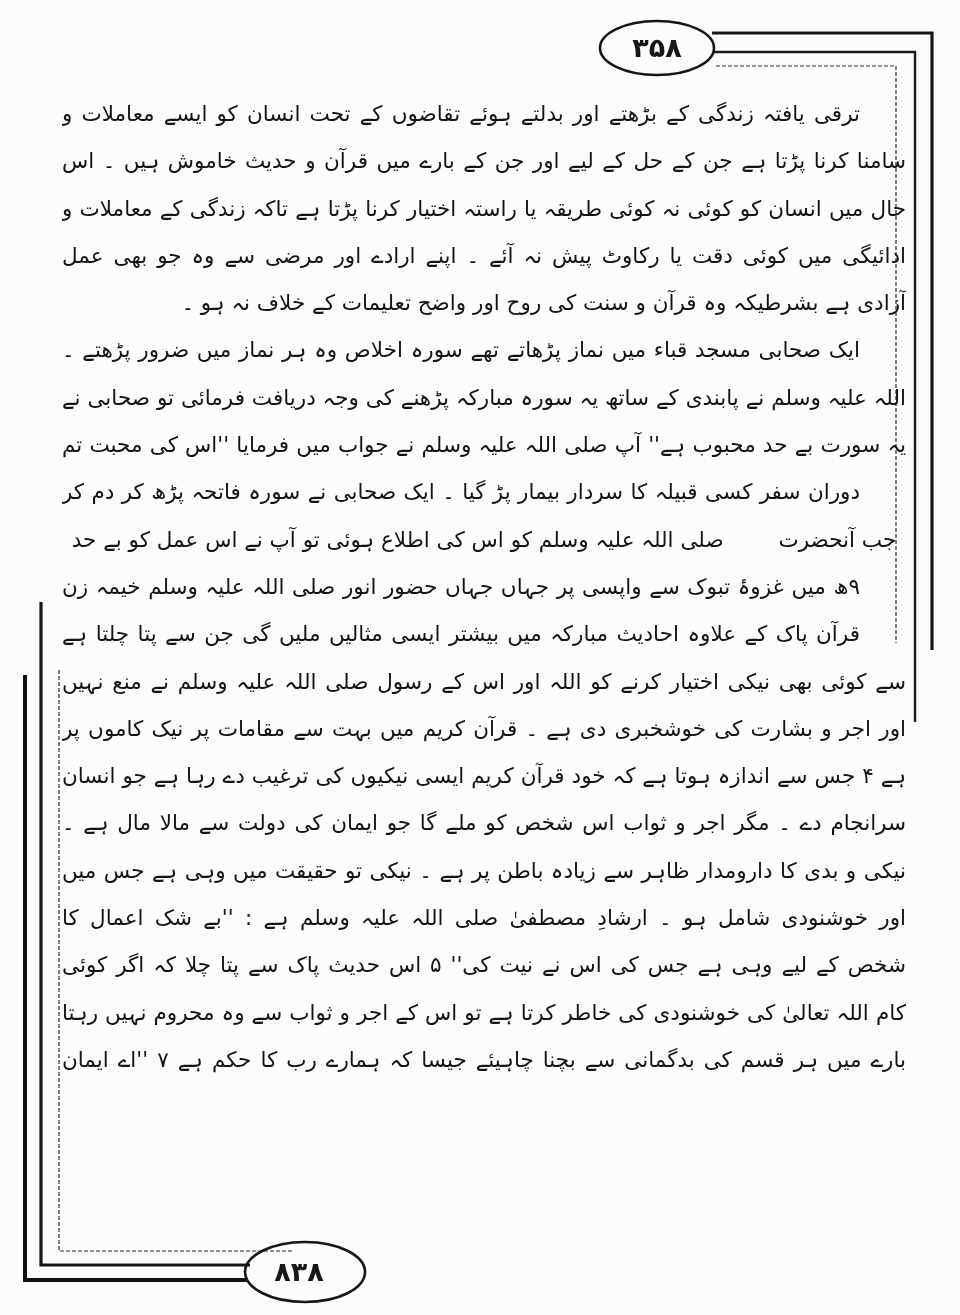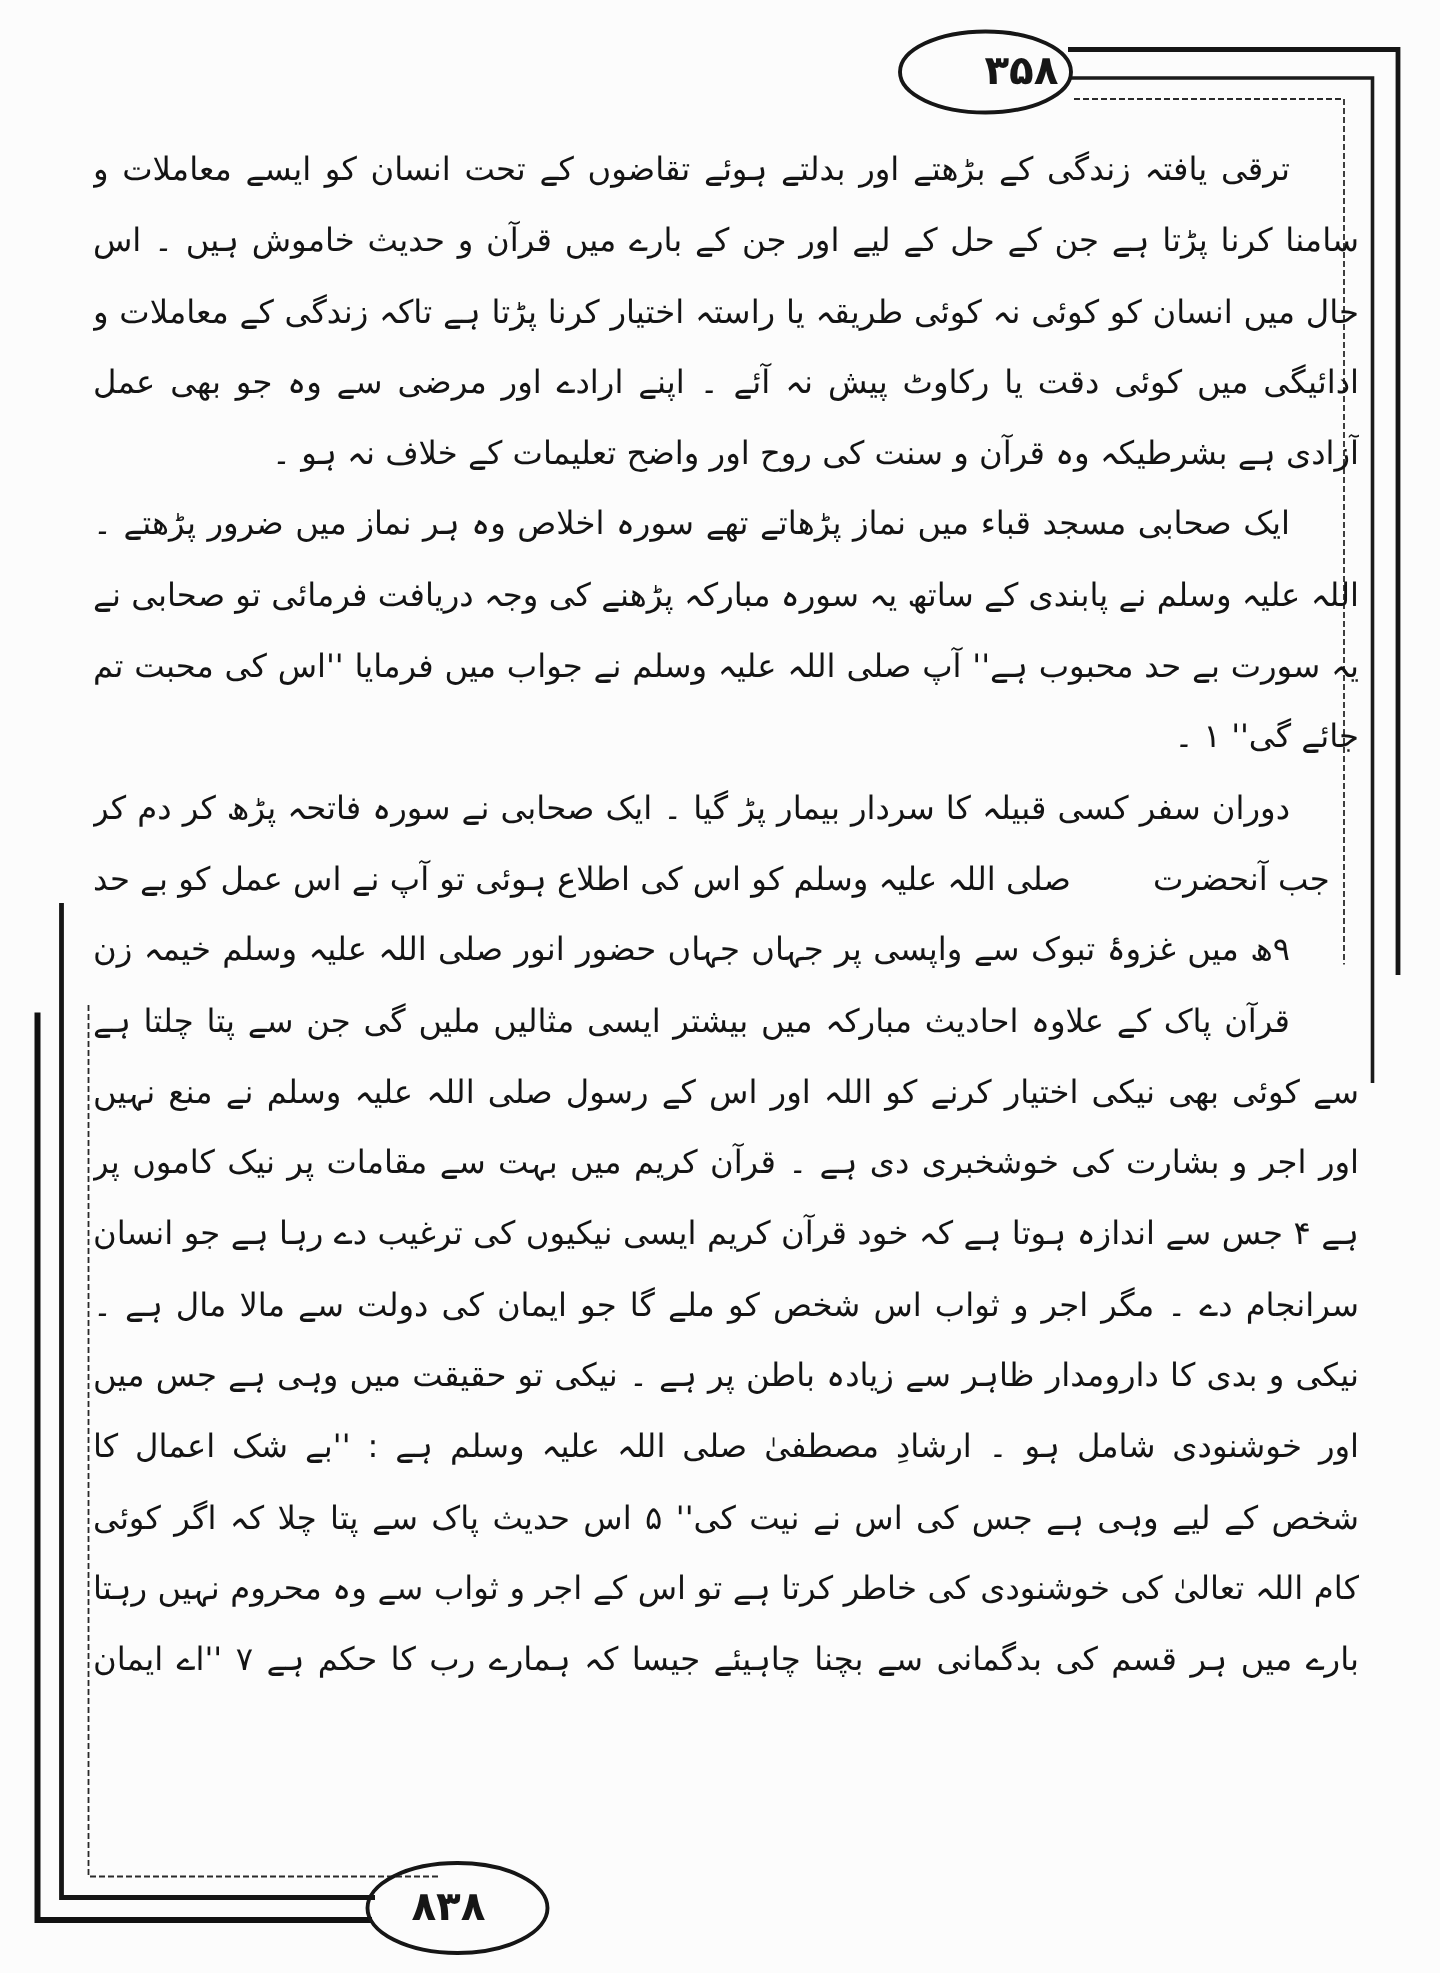--- a/index.html
+++ b/index.html
@@ -6,33 +6,33 @@
   body{
     width:960px;height:1315px;position:relative;overflow:hidden;
     background:#fcfcfc;color:#111;
     font-family:"DejaVu Sans",sans-serif;
   }
   .frame-svg{position:absolute;left:0;top:0;width:960px;height:1315px;}
   .cartouche-num{
     position:absolute;direction:rtl;text-align:center;
     font-size:27px;font-weight:bold;color:#161616;letter-spacing:2px;
   }
-  .num-top{left:624px;top:32px;width:114px;height:32px;}
+  .num-top{left:600px;top:32px;width:114px;height:32px;}
   .num-bottom{left:248px;top:1256px;width:102px;height:32px;}
   .text-block{
     position:absolute;left:62px;top:90px;width:844px;
     direction:rtl;color:#141414;
   }
   .para{margin:0;}
   .line{
     height:47.3px;line-height:47.3px;overflow:hidden;
     font-size:21.5px;white-space:normal;
   }
   .line.j{text-align:justify;text-align-last:justify;text-justify:inter-word;}
-  .line.r{text-align:left;text-align-last:right;}
+  .line.r{text-align:center;text-align-last:right;}
   .line.first{padding-right:46px;}
 </style>
 </head>
 <body>
 
 <svg class="frame-svg" viewBox="0 0 960 1315" xmlns="http://www.w3.org/2000/svg" fill="none">
 
   <path d="M 712 33 H 932 V 650" stroke="#161616" stroke-width="3.2"></path>
   <path d="M 714 52 H 915 V 722" stroke="#1b1b1b" stroke-width="2.4"></path>
   <path d="M 716 66 H 896 V 643" stroke="#2a2a2a" stroke-width="1.2" stroke-dasharray="4 2"></path>
@@ -54,21 +54,20 @@
       <div class="line j first">ترقی یافتہ زندگی کے بڑھتے اور بدلتے ہوئے تقاضوں کے تحت انسان کو ایسے معاملات و مسائل کا</div>
       <div class="line j">سامنا کرنا پڑتا ہے جن کے حل کے لیے اور جن کے بارے میں قرآن و حدیث خاموش ہیں ۔ اس صورت</div>
       <div class="line j">حال میں انسان کو کوئی نہ کوئی طریقہ یا راستہ اختیار کرنا پڑتا ہے تاکہ زندگی کے معاملات و معمولات کی</div>
       <div class="line j">ادائیگی میں کوئی دقت یا رکاوٹ پیش نہ آئے ۔ اپنے ارادے اور مرضی سے وہ جو بھی عمل اختیار کرے اس کو</div>
       <div class="line r">آزادی ہے بشرطیکہ وہ قرآن و سنت کی روح اور واضح تعلیمات کے خلاف نہ ہو ۔</div>
     </div>
     <div class="para">
       <div class="line j first">ایک صحابی مسجد قباء میں نماز پڑھاتے تھے سورہ اخلاص وہ ہر نماز میں ضرور پڑھتے ۔ رحمت دو عالم صلی</div>
       <div class="line j">اللہ علیہ وسلم نے پابندی کے ساتھ یہ سورہ مبارکہ پڑھنے کی وجہ دریافت فرمائی تو صحابی نے جواب دیا ''مجھے</div>
       <div class="line j">یہ سورت بے حد محبوب ہے'' آپ صلی اللہ علیہ وسلم نے جواب میں فرمایا ''اس کی محبت تم کو جنت میں لے</div>
-      <div class="line r">جائے گی'' ۱ ۔</div>
     </div>
     <div class="para">
       <div class="line j first">دوران سفر کسی قبیلہ کا سردار بیمار پڑ گیا ۔ ایک صحابی نے سورہ فاتحہ پڑھ کر دم کر دیا ۔ اس کو آرام ہو گیا</div>
       <div class="line r">جب آنحضرت &nbsp;&nbsp;&nbsp;&nbsp;&nbsp;&nbsp; صلی اللہ علیہ وسلم کو اس کی اطلاع ہوئی تو آپ نے اس عمل کو بے حد سراہا ۲</div>
     </div>
     <div class="para">
       <div class="line j first">۹ھ میں غزوۂ تبوک سے واپسی پر جہاں جہاں حضور انور صلی اللہ علیہ وسلم خیمہ زن ہوئے صحابہ</div>
     </div>
     <div class="para">
       <div class="line j first">قرآن پاک کے علاوہ احادیث مبارکہ میں بیشتر ایسی مثالیں ملیں گی جن سے پتا چلتا ہے کہ دل کی خوشی</div>

